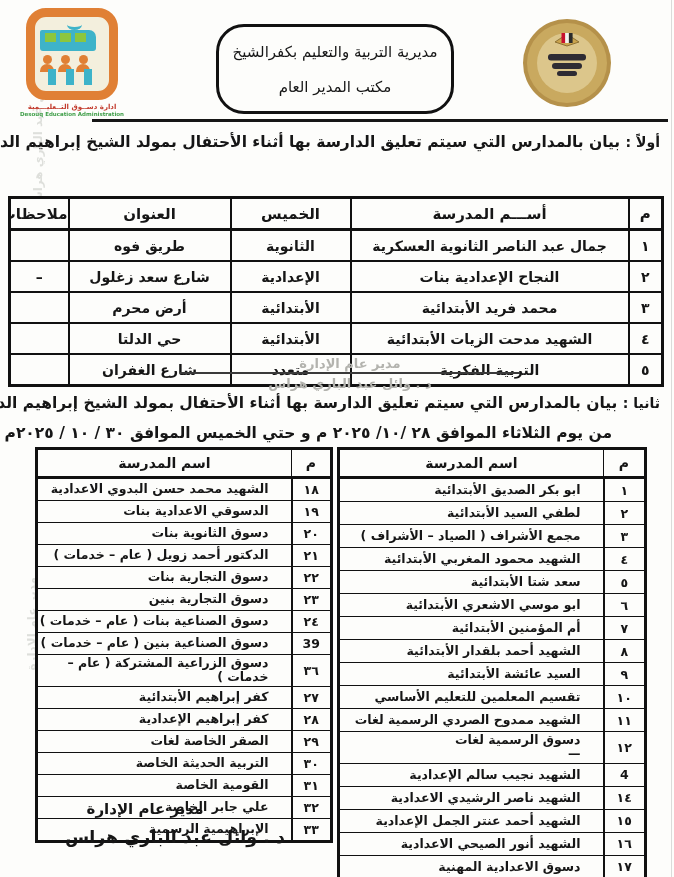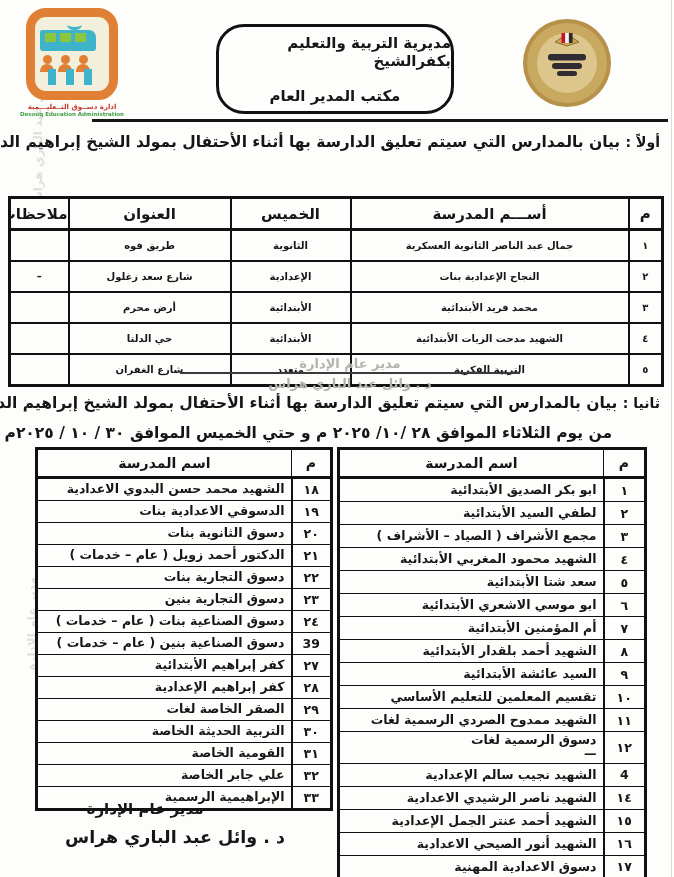--- a/index.html
+++ b/index.html
@@ -17,47 +17,47 @@
   .logo-ship i:nth-child(1){left:5px}.logo-ship i:nth-child(2){left:20px}.logo-ship i:nth-child(3){left:35px}
   .logo-p{position:absolute;top:38px;width:9px;height:9px;background:#e08035;border-radius:50%;}
   .logo-b{position:absolute;top:47px;width:14px;height:8px;background:#e08035;border-radius:8px 8px 0 0;}
   .logo-bar{position:absolute;top:52px;width:8px;height:16px;background:#3eb3c9;}
   .logo-cap-ar{margin-top:3px;text-align:center;font-size:7px;color:#c23a2c;line-height:1.2;}
   .logo-cap-en{text-align:center;font-size:5.5px;color:#3f9e48;line-height:1.2;}
   .titlebox{
     position:absolute;top:24px;left:216px;width:232px;height:84px;
     border:3px solid #111;border-radius:28px;background:#fdfdfb;
     display:flex;flex-direction:column;align-items:center;justify-content:center;gap:17px;
-    font-size:15px;font-weight:700;text-align:right;
+    font-size:15px;font-weight:400;text-align:left;
   }
   .emblem{position:absolute;top:16px;left:508px;}
   .header-rule{position:absolute;top:119px;left:92px;width:576px;height:3px;background:#161616;}
   
   .sec{position:absolute;right:14px;left:6px;text-align:right;font-weight:800;}
   .sec1{top:127px;} .sec2{top:388px;}
   .sec-line1{font-size:15.5px;white-space:nowrap;line-height:30px;}
   .sec-label{font-size:14px;}
   .sec-line2{font-size:15.5px;padding-right:48px;line-height:30px;white-space:nowrap;}
   
   table{border-collapse:collapse;table-layout:fixed;background:#fdfdfb;}
   .t1{position:absolute;top:196px;right:10px;width:653px;border:3px solid #111;}
   .t1 th,.t1 td{border:2px solid #111;text-align:center;overflow:hidden;}
   .t1 thead th{height:27px;font-size:15px;border-bottom:3px solid #111;}
-  .t1 td{height:27px;font-size:10px;font-weight:800;}
+  .t1 td{height:27px;font-size:14px;font-weight:800;}
   
   .wm-mid{position:absolute;top:356px;left:150px;width:400px;text-align:center;}
   .wm-t{color:#b3b3ae;font-size:13px;font-weight:700;line-height:15px;}
   .wm-rule{margin:1px auto 2px auto;width:340px;border-bottom:2px solid #3a3a3a;}
   
   .t2{border:3px solid #111;}
   .t2 th,.t2 td{border:1.5px solid #111;overflow:hidden;}
   .t2 thead th{height:24px;font-size:14px;text-align:center;border-bottom:3px solid #111;}
   .t2 td{font-size:12.5px;font-weight:800;}
   .t2 .c-num{text-align:center;border-left:2.5px solid #111;}
-  .t2 .c-name{text-align:right;padding-right:6px;white-space:pre-line;line-height:1.15;}
+  .t2 .c-name{text-align:right;padding-right:22px;white-space:pre-line;line-height:1.15;}
   .t2-right{position:absolute;top:447px;left:337px;width:307px;}
   .t2-right td{height:20px;}
   .t2-left{position:absolute;top:447px;left:35px;width:295px;}
   .t2-left td{height:19px;}
   
   .footer{position:absolute;top:800px;left:30px;width:290px;text-align:center;}
   .footer-title{font-size:15px;font-weight:800;padding-right:60px;}
   .footer-name{font-size:17.5px;font-weight:800;margin-top:9px;}
   
   .wm{position:absolute;color:#8f958b;opacity:.28;font-size:12px;white-space:nowrap;pointer-events:none;}
@@ -362,20 +362,24 @@
         <tr>
           <td class="c-num">٢٤</td>
           <td class="c-name">دسوق الصناعية بنات ( عام – خدمات )</td>
         </tr>
 
         <tr>
           <td class="c-num">39</td>
           <td class="c-name">دسوق الصناعية بنين ( عام – خدمات )</td>
         </tr>
 
+        <tr>
+          <td class="c-num">٣٦</td>
+          <td class="c-name">دسوق الزراعية المشتركة ( عام – خدمات )</td>
+        </tr>
 
         <tr>
           <td class="c-num">٢٧</td>
           <td class="c-name">كفر إبراهيم الأبتدائية</td>
         </tr>
 
         <tr>
           <td class="c-num">٢٨</td>
           <td class="c-name">كفر إبراهيم الإعدادية</td>
         </tr>

